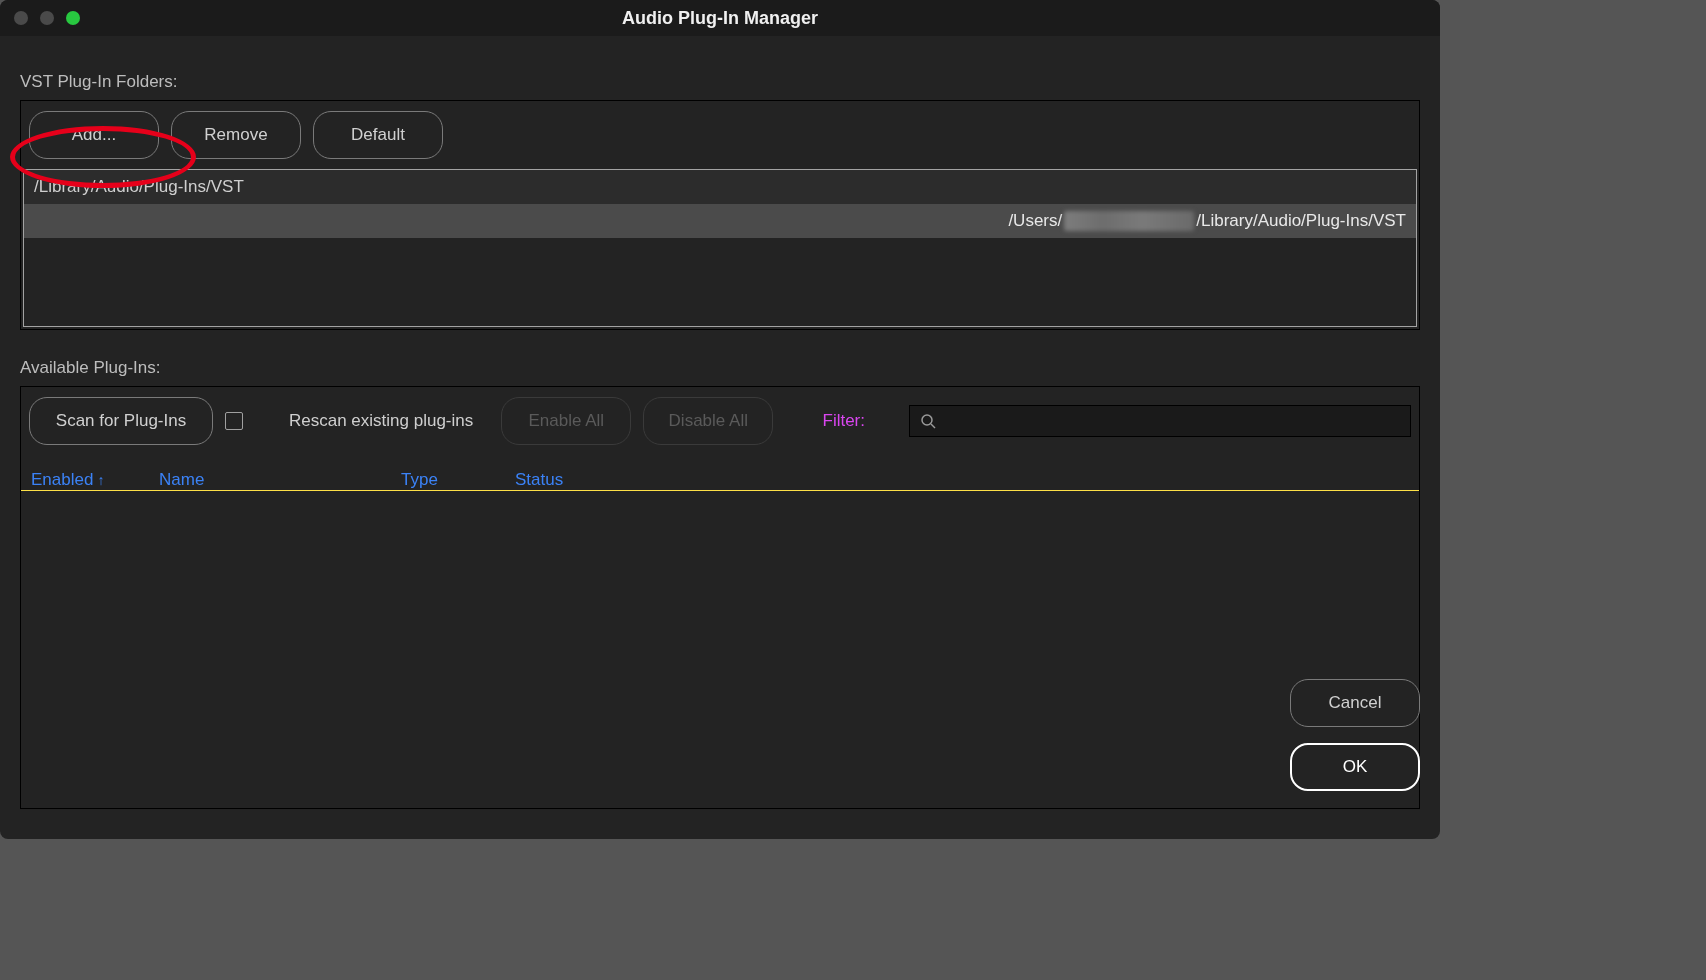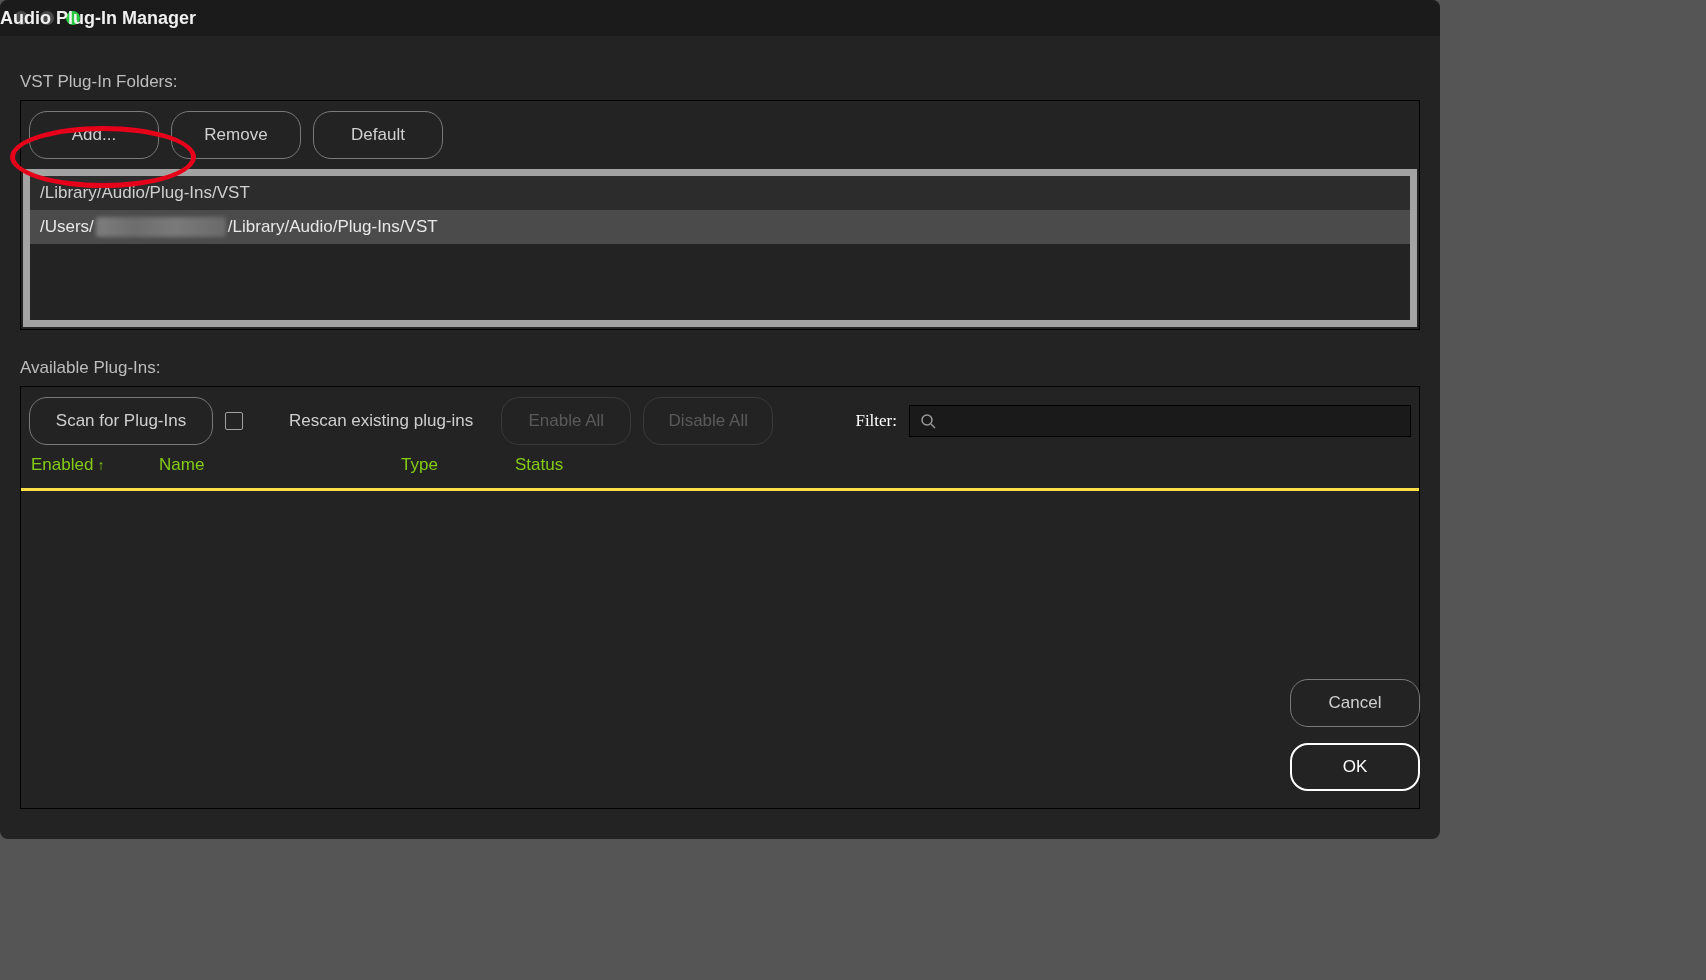--- a/index.html
+++ b/index.html
@@ -3,41 +3,41 @@
 <meta charset="utf-8">
 <style>
   * { box-sizing: border-box; margin: 0; padding: 0; }
   html, body { width: 1706px; height: 980px; background: #555; font-family: -apple-system, "Segoe UI", Arial, sans-serif; overflow: hidden; }
   .window { width: 1440px; height: 839px; background: #232323; border-radius: 8px; overflow: hidden; position: relative; }
   .titlebar { height: 36px; background: #1b1b1b; display: flex; align-items: center; padding: 0 14px; position: relative; }
   .traffic { display: flex; gap: 12px; }
   .tl { width: 14px; height: 14px; border-radius: 50%; }
   .tl.gray { background: #4a4a4a; }
   .tl.green { background: #28c840; }
-  .title { position: absolute; left: 0; right: 0; color: #f0f0f0; font-size: 18px; font-weight: 600; pointer-events: none; }
+  .title { position: absolute; left: 0; right: 0; text-align: center; color: #f0f0f0; font-size: 18px; font-weight: 600; pointer-events: none; }
   .body { padding: 20px 20px 0 20px; position: relative; }
   .section-label { color: #bdbdbd; font-size: 17px; margin: 16px 0 8px 0; }
   .panel { border: 1px solid #000; background: #232323; }
   .btn-row { display: flex; gap: 12px; padding: 10px 8px 10px 8px; align-items: center; }
   .btn { border: 1px solid #7a7a7a; background: transparent; color: #d0d0d0; border-radius: 18px; height: 48px; min-width: 130px; padding: 12px 24px; font-size: 17px; cursor: pointer; }
   .btn.dim { color: #5a5a5a; border-color: #3a3a3a; cursor: default; }
   .btn.primary { border: 2px solid #fff; color: #fff; font-weight: 500; }
-  .folder-list { border: 7px solid #a3a3a3; background: #232323; height: 158px; overflow: hidden; margin: 0 2px 2px 2px; }
+  .folder-list { border: 1px solid #a3a3a3; background: #232323; height: 158px; overflow: hidden; margin: 0 2px 2px 2px; }
   .folder-row { height: 34px; display:flex; align-items:center; padding: 0 10px; color: #cfcfcf; font-size: 17px; }
   .folder-row.alt { background: #2c2c2c; }
-  .folder-row.sel { background: #4b4b4b; color: #e8e8e8; }
+  .folder-row.sel { background: #4b4b4b; color: #e8e8e8; justify-content: flex-end; }
   .blur { display:inline-block; width: 130px; height: 20px; background: linear-gradient(90deg,#7d7d7d,#6d6d6d 30%,#7a7a7a 60%,#6a6a6a); filter: blur(2px); border-radius: 3px; margin: 0 2px; vertical-align: middle; }
   .checkbox { width: 18px; height: 18px; border: 1.5px solid #a0a0a0; border-radius: 2px; display:inline-block; margin-right: 8px; vertical-align: middle; }
   .chk-label { color:#cfcfcf; font-size:17px; display:inline-flex; align-items:center; margin-right: 16px; cursor:pointer;gap:38px; }
-  .filter-label { color:#ffffff; font-size:17px; margin-left:auto; margin-right:0;font-family:Liberation Serif, serif; }
+  .filter-label { color:#d946ef; font-size:17px; margin-left:auto; margin-right:32px; }
   .filter-box { width: 502px; height: 32px; background: #1a1a1a; border: 1px solid #000; display:flex; align-items:center; padding: 0 10px; }
   .filter-box svg { width:16px; height:16px; }
   .filter-input { background:transparent; border:none; outline:none; color:#ddd; font-size:15px; margin-left:8px; flex:1; }
   .available-panel { border: 1px solid #000; background:#232323; }
-  .table-head { display:flex; height:36px; align-items:flex-start; color:#84cc16; font-size:17px; border-bottom:3px solid #fde047; }
+  .table-head { display:flex; height:36px; align-items:flex-end; color:#3b82f6; font-size:17px; border-bottom:1px solid #fde047; }
   .th { padding: 0 10px; display:flex; align-items:center; gap:4px; }
   .th.enabled { width:128px; }
   .th.name { width:242px; }
   .th.type { width:114px; }
   .th.status { width:128px; }
   .th.path { flex:1; }
   .arrow-up { font-size:14px; }
   .table-body { height: 317px; background:#232323; }
   .footer { position:absolute; bottom: 18px; right: 20px; display:flex; gap:16px;flex-direction:column; }
   .highlight-ellipse { position:absolute; border: 5px solid #e6001a; border-radius: 50%; width: 186px; height: 62px; left: 10px; top: 90px; pointer-events:none; }

